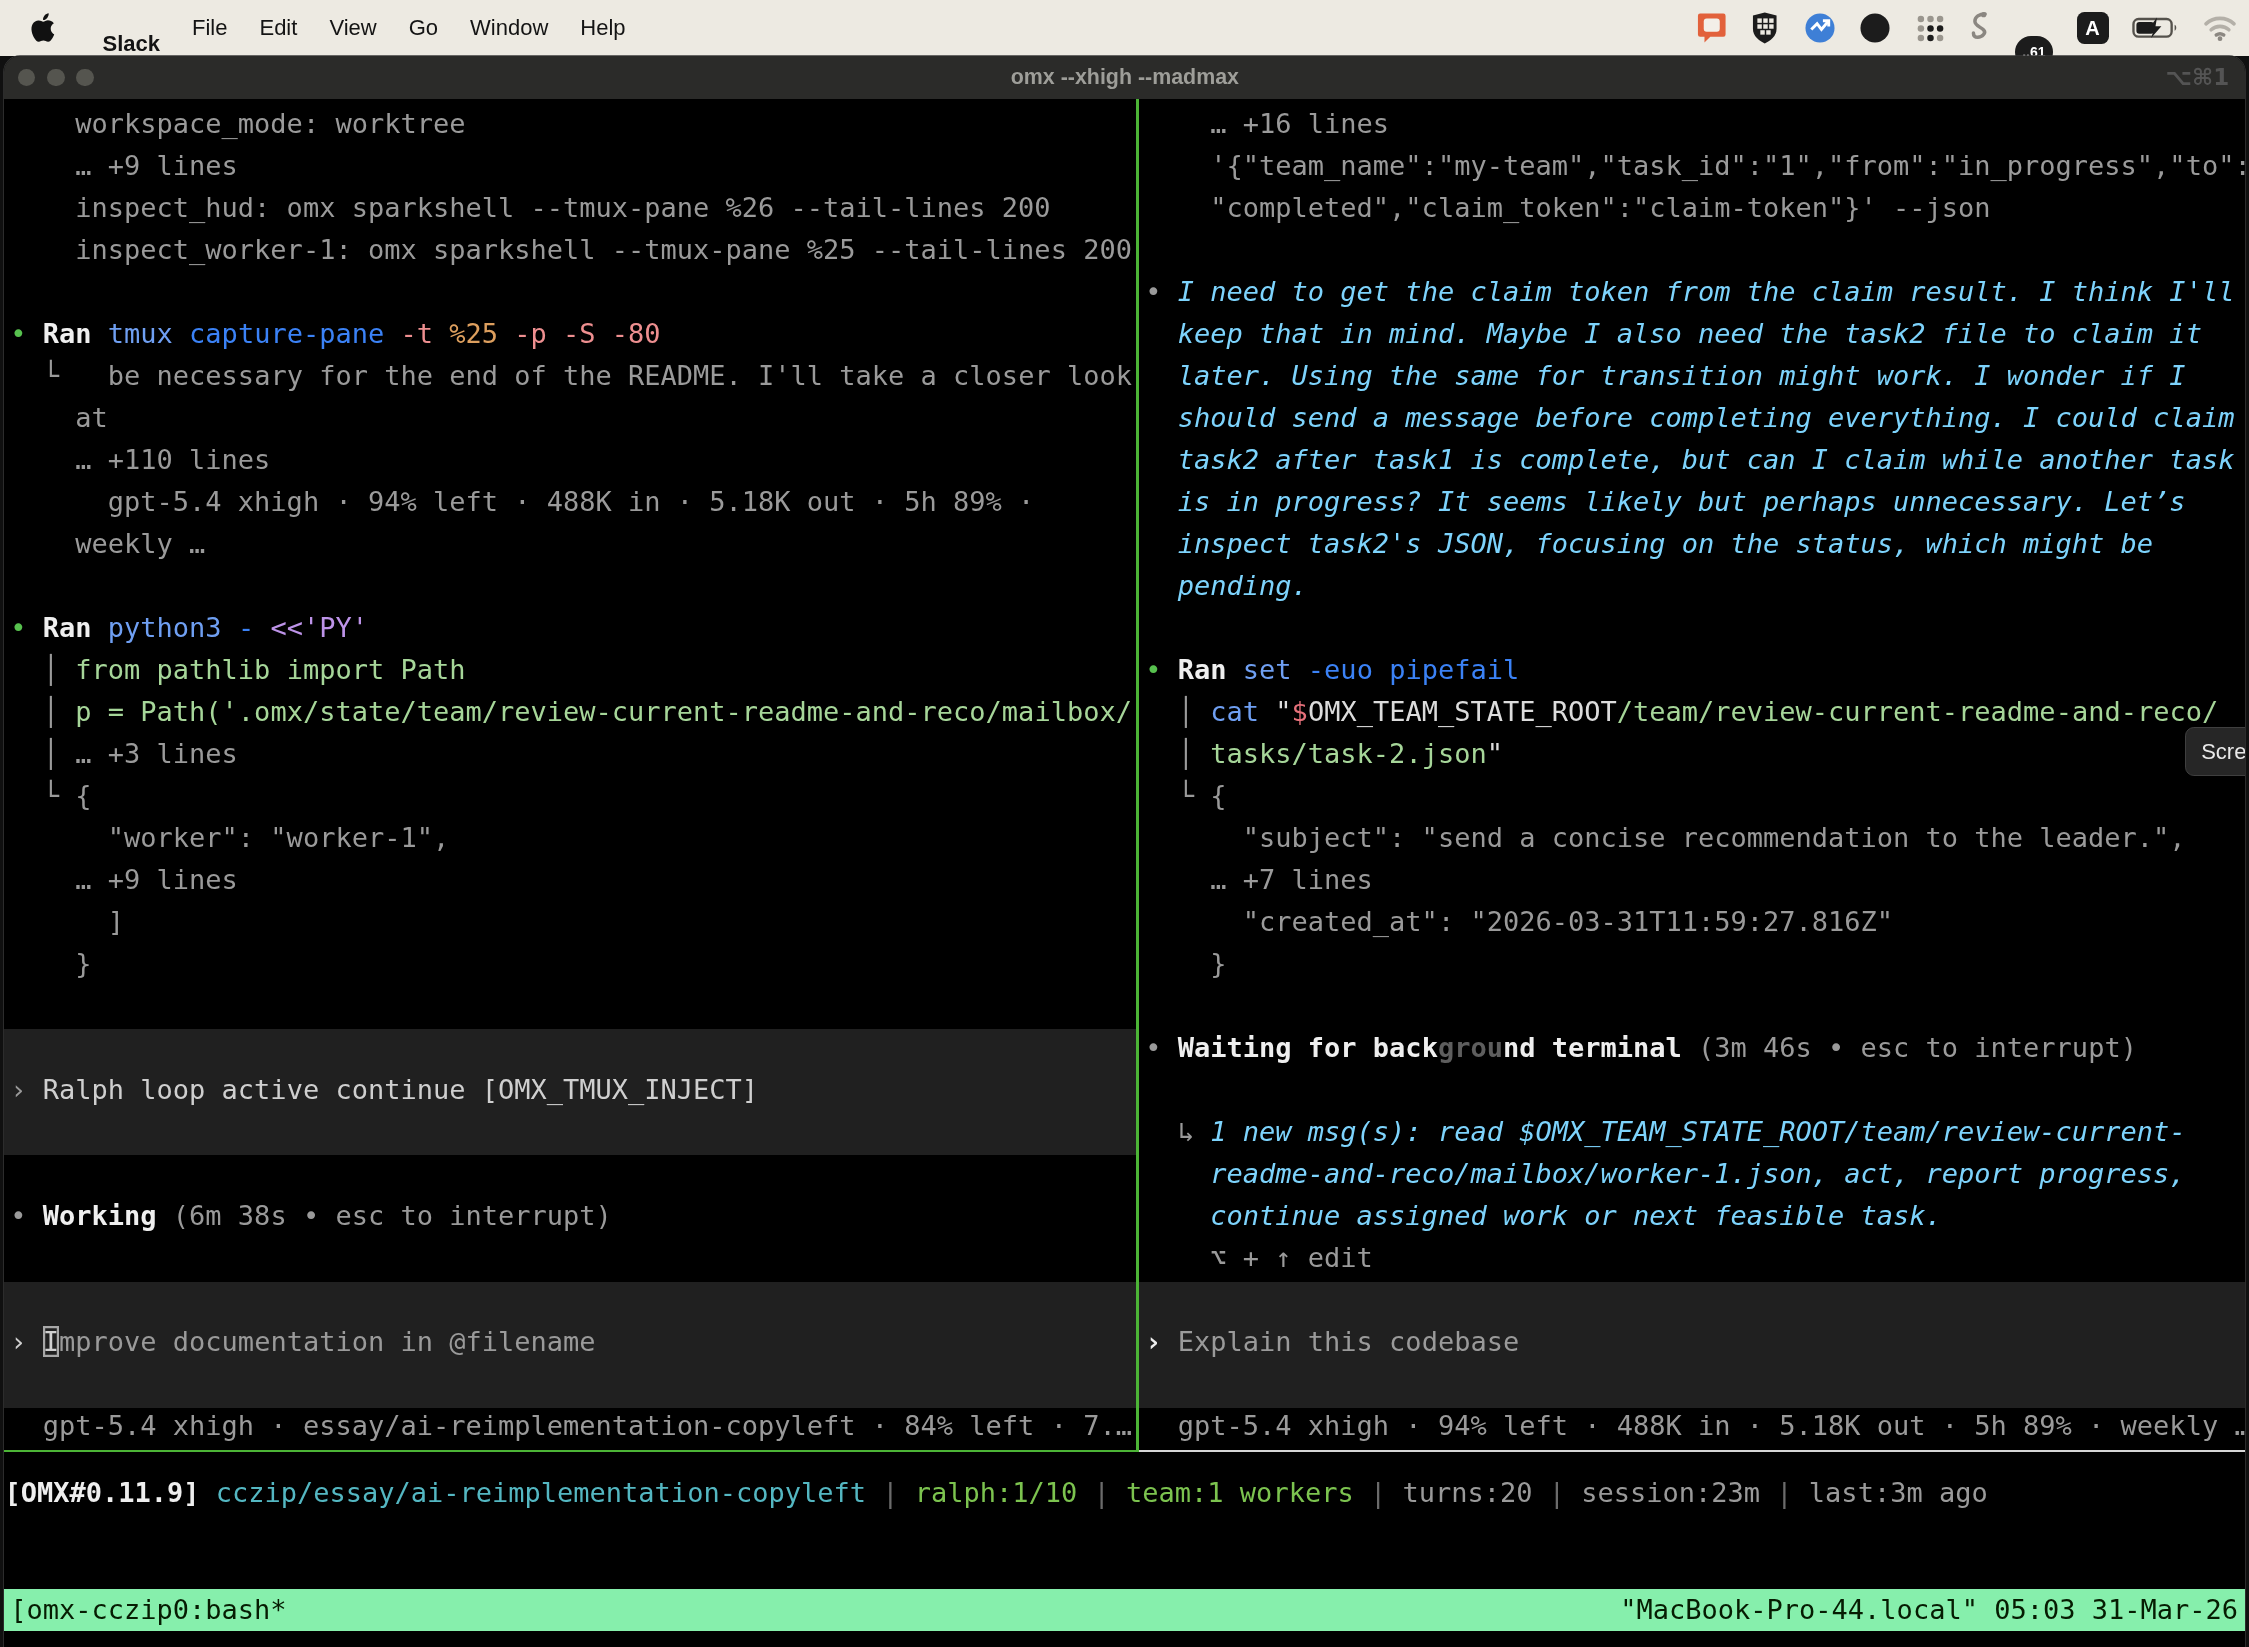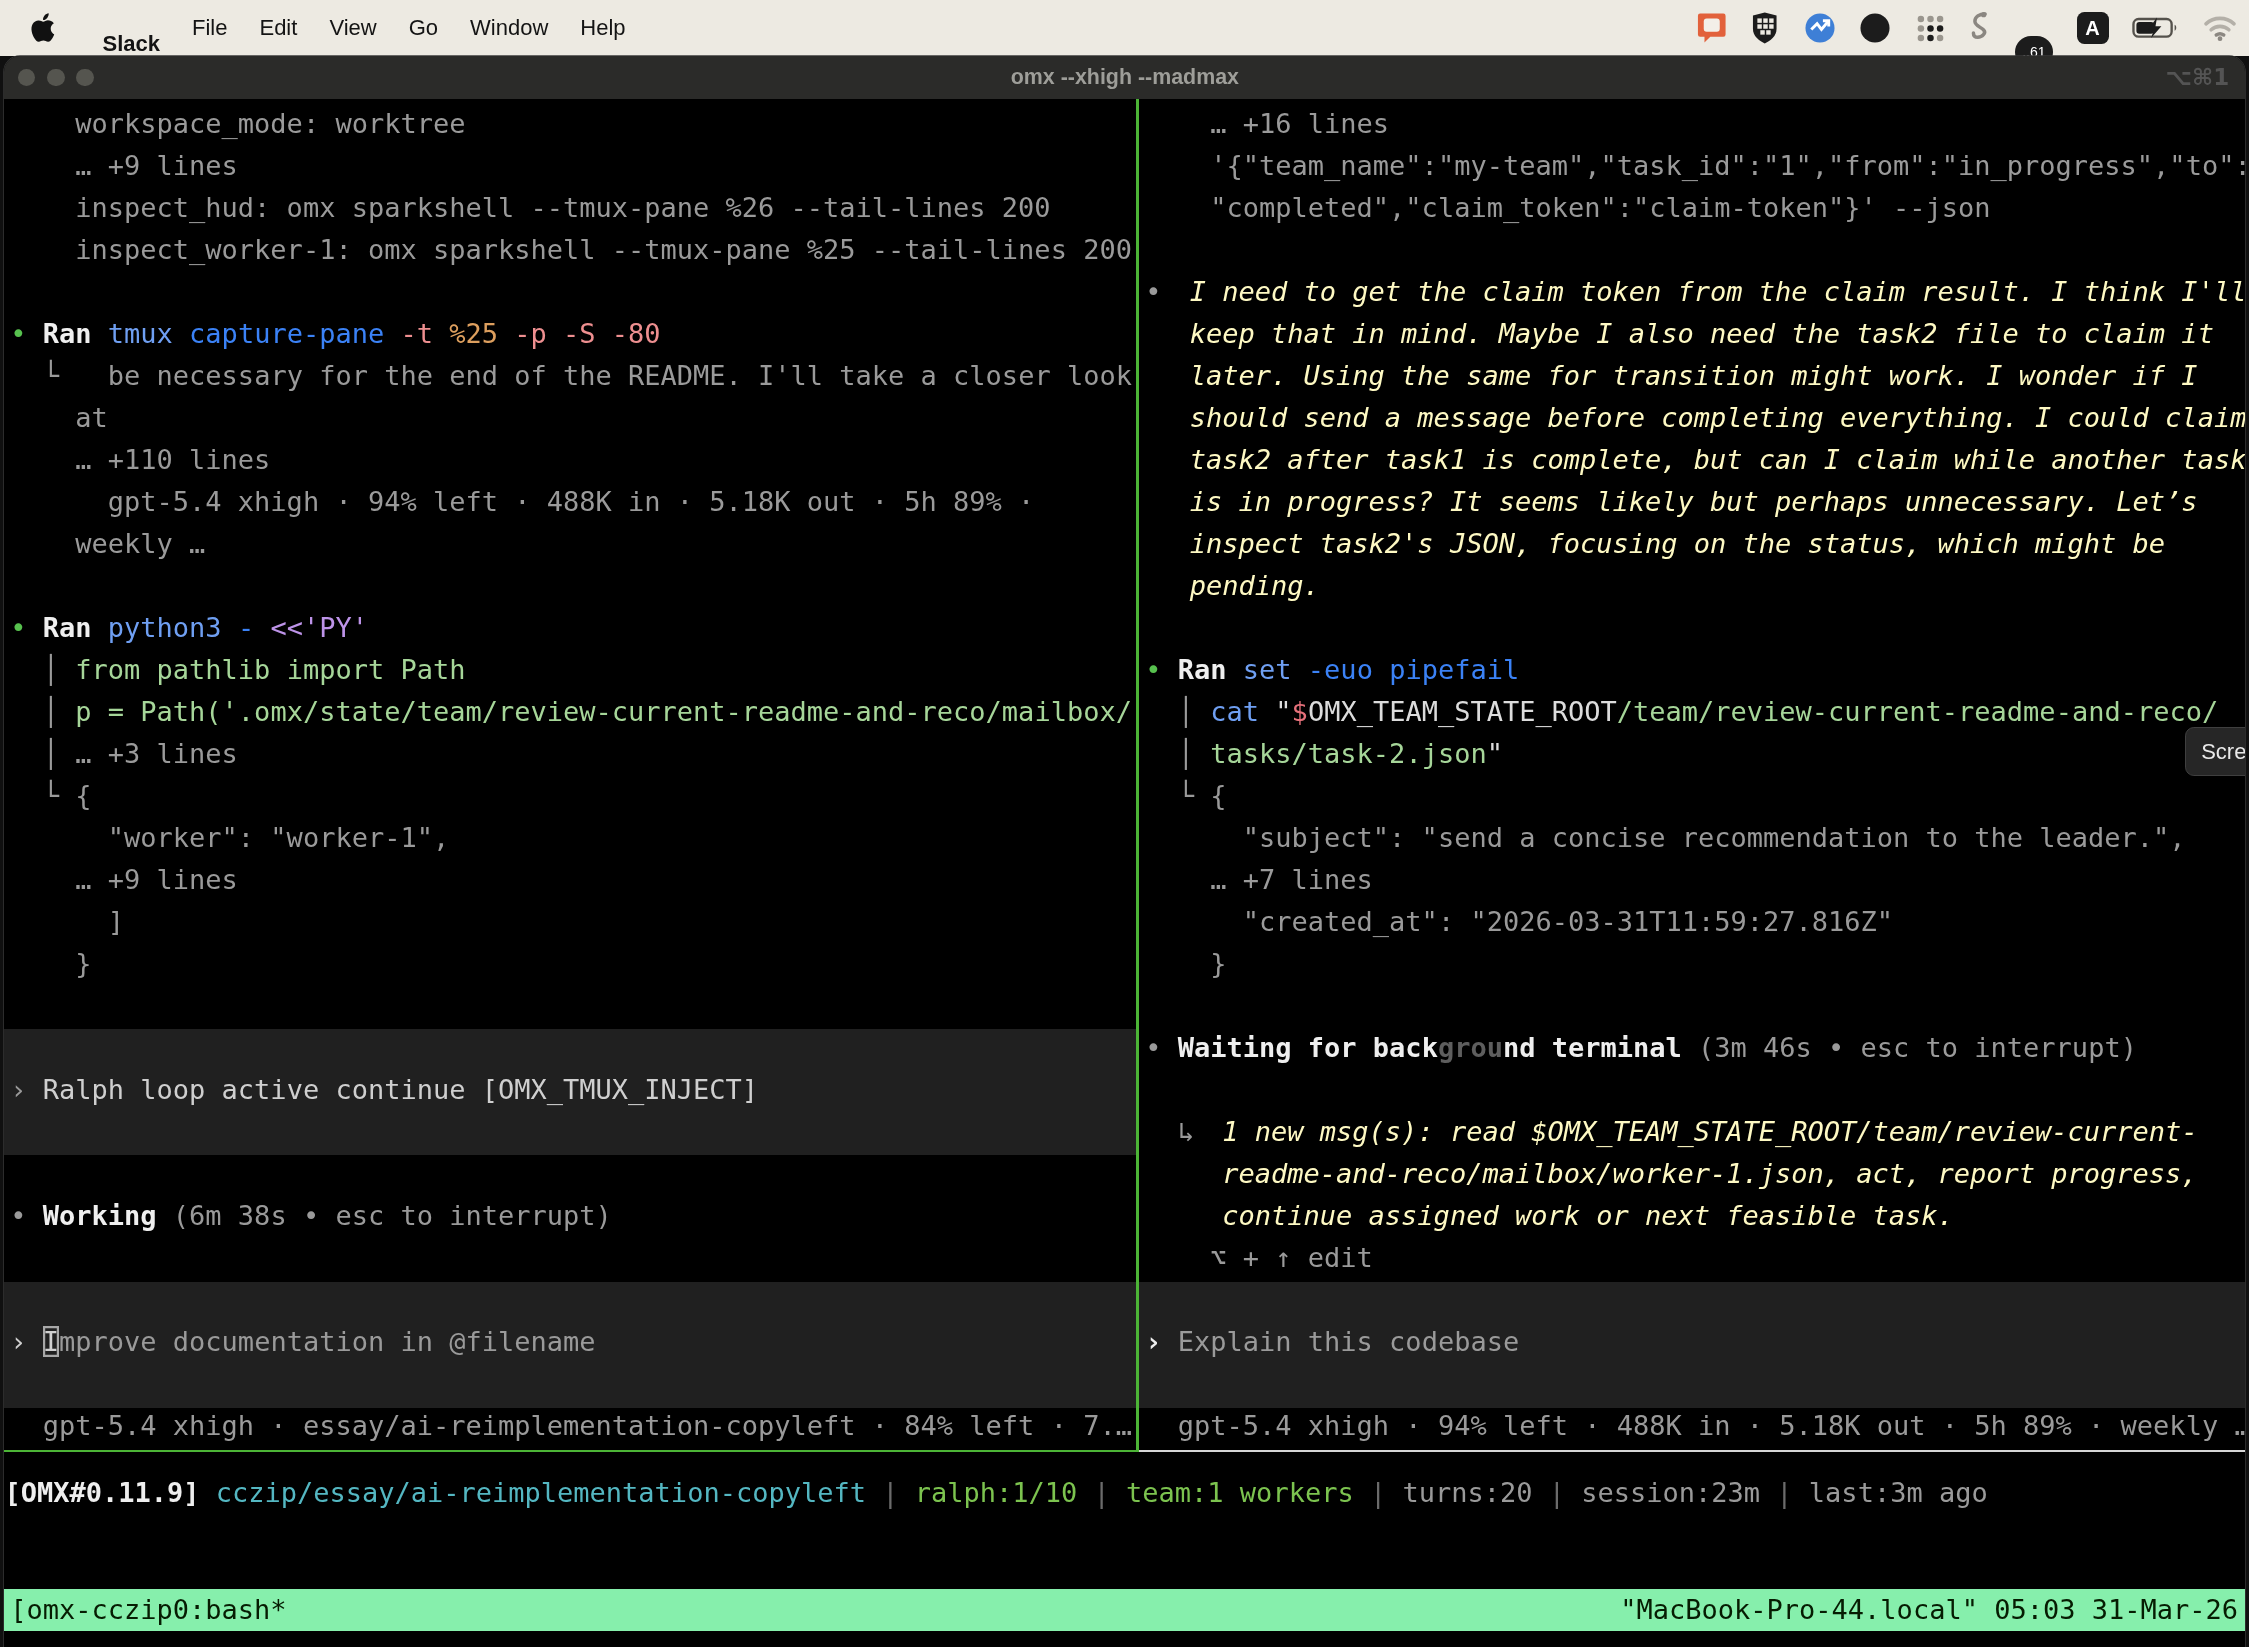--- a/index.html
+++ b/index.html
@@ -9,21 +9,21 @@
   
   #menubar { position:absolute; top:0; left:0; width:2250px; height:56px;
     background:#edeae2; display:flex; align-items:center; }
   #menubar .apple { margin-left:29.5px; width:25px; height:29.5px; }
   #menu-items { display:flex; align-items:center; margin-left:32px; gap:0; }
   #menu-items .mitem { font-size:22px; color:#141414; padding:0 16px; }
   #menu-items .mitem.app { font-weight:bold;margin-top:32px; }
   #status-icons { position:absolute; right:13.3px; top:0; height:56px; display:flex; align-items:center; gap:23.6px; }
   .sicon { display:flex; align-items:center; justify-content:center; }
   .badge61 { width:38px; height:32px; background:#1c1c1c; border-radius:16px; color:#fff;
-    font-size:14px; font-weight:normal; display:flex; align-items:center; justify-content:center;margin-top:48px; }
+    font-size:14px; font-weight:bold; display:flex; align-items:center; justify-content:center;margin-top:48px; }
   .aicon { width:32px; height:32px; background:#1c1c1c; border-radius:7.4px; color:#fff;
     font-size:20px; font-weight:bold; display:flex; align-items:center; justify-content:center; }
 
   
   #window { position:absolute; left:4.4px; top:56px; width:2241px; height:1591px;
     background:#000; border-radius:16px 16px 0 0; overflow:hidden;
     box-shadow:0 0 0 0.7px #3a3a3a; }
   #titlebar { position:absolute; top:0; left:0; right:0; height:43px; background:#2b2b29; }
   .tlight { position:absolute; top:12.5px; width:17.7px; height:17.7px; border-radius:50%; background:#55554f; }
   #tl-close{ left:13.3px; } #tl-min{ left:43px; } #tl-zoom{ left:72px; }
@@ -49,21 +49,21 @@
   .t-lg { color:#cfcfcf; }
   .t-w  { color:#efefef; font-weight:bold; }
   .t-w2 { color:#dcdcdc; }
   .t-b  { color:#6f9ff2; }
   .t-p  { color:#3b82f6; }
   .t-s  { color:#ee8f90; }
   .t-o  { color:#dd9f5e; }
   .t-v  { color:#bd93e8; }
   .t-gr { color:#a6d699; }
   .t-r  { color:#e5707a; }
-  .t-i  { color:#fef9c3; font-style:italic;margin-left:12px; }
+  .t-i  { color:#7dd3fc; font-style:italic; }
   .t-bt { color:#57c14e; }
   .t-dim{ color:#5e5e5e; font-weight:bold; }
   .t-c  { color:#54b7c2; }
   .t-gn { color:#7cc34f; }
   .t-sep{ color:#6b6b6b; }
   .t-cur{ color:#cfcfcf; box-shadow:inset 0 0 0 2.2px #a8a8a8; }
 
   .pane-border { position:absolute; top:1351px; height:2.2px; }
   #lborder { left:0; width:1132px; background:#4cb436; }
   #rborder { left:1135px; width:1107px; background:#d6d6d6; }

